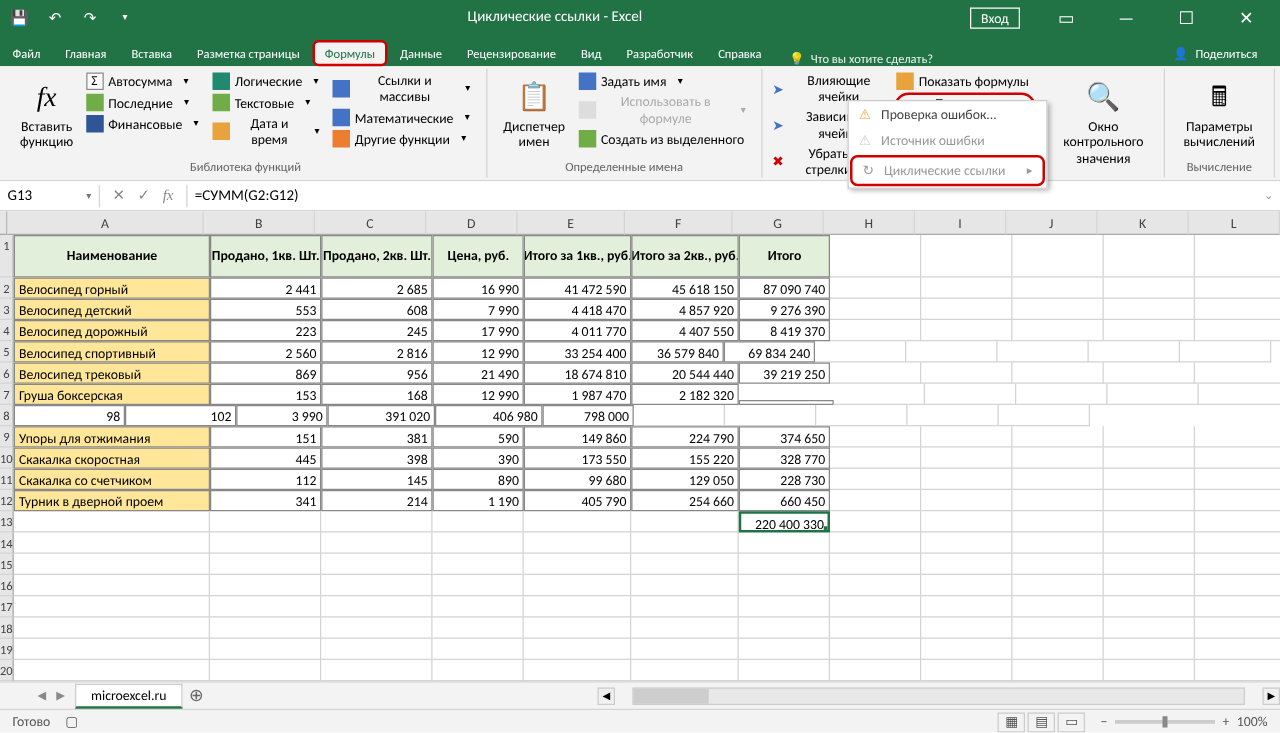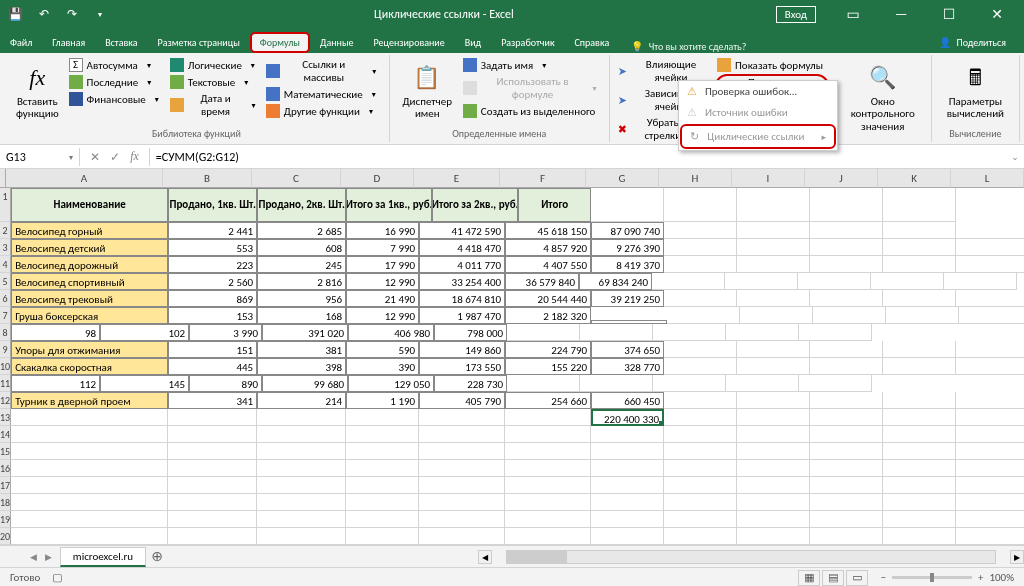--- a/index.html
+++ b/index.html
@@ -322,20 +322,21 @@
           <div class="rowhead">17</div>
           <div class="rowhead">18</div>
           <div class="rowhead">19</div>
           <div class="rowhead">20</div>
         </div>
       <div class="gridbody" id="gridbody">
           <div class="row" style="height: 34px;">
             <div class="cell hdr tall" style="width: 157px;">Наименование</div>
             <div class="cell hdr tall" style="width: 89px;">Продано, 1кв. Шт.</div>
             <div class="cell hdr tall" style="width: 89px;">Продано, 2кв. Шт.</div>
+            <div class="cell hdr tall" style="width: 73px;">Цена, руб.</div>
             <div class="cell hdr tall" style="width: 86px;">Итого за 1кв., руб.</div>
             <div class="cell hdr tall" style="width: 86px;">Итого за 2кв., руб.</div>
             <div class="cell hdr tall" style="width: 73px;">Итого</div>
             <div class="cell" style="width: 73px; height: 34px;"></div>
             <div class="cell" style="width: 73px; height: 34px;"></div>
             <div class="cell" style="width: 73px; height: 34px;"></div>
             <div class="cell" style="width: 73px; height: 34px;"></div>
             <div class="cell" style="width: 73px; height: 34px;"></div>
           </div>
           <div class="row">
@@ -457,20 +458,21 @@
             <div class="cell numcell" style="width: 86px;">173 550</div>
             <div class="cell numcell" style="width: 86px;">155 220</div>
             <div class="cell numcell" style="width: 73px;">328 770</div>
             <div class="cell" style="width: 73px;"></div>
             <div class="cell" style="width: 73px;"></div>
             <div class="cell" style="width: 73px;"></div>
             <div class="cell" style="width: 73px;"></div>
             <div class="cell" style="width: 73px;"></div>
           </div>
           <div class="row">
+            <div class="cell namecell" style="width: 157px;">Скакалка со счетчиком</div>
             <div class="cell numcell" style="width: 89px;">112</div>
             <div class="cell numcell" style="width: 89px;">145</div>
             <div class="cell numcell" style="width: 73px;">890</div>
             <div class="cell numcell" style="width: 86px;">99 680</div>
             <div class="cell numcell" style="width: 86px;">129 050</div>
             <div class="cell numcell" style="width: 73px;">228 730</div>
             <div class="cell" style="width: 73px;"></div>
             <div class="cell" style="width: 73px;"></div>
             <div class="cell" style="width: 73px;"></div>
             <div class="cell" style="width: 73px;"></div>

